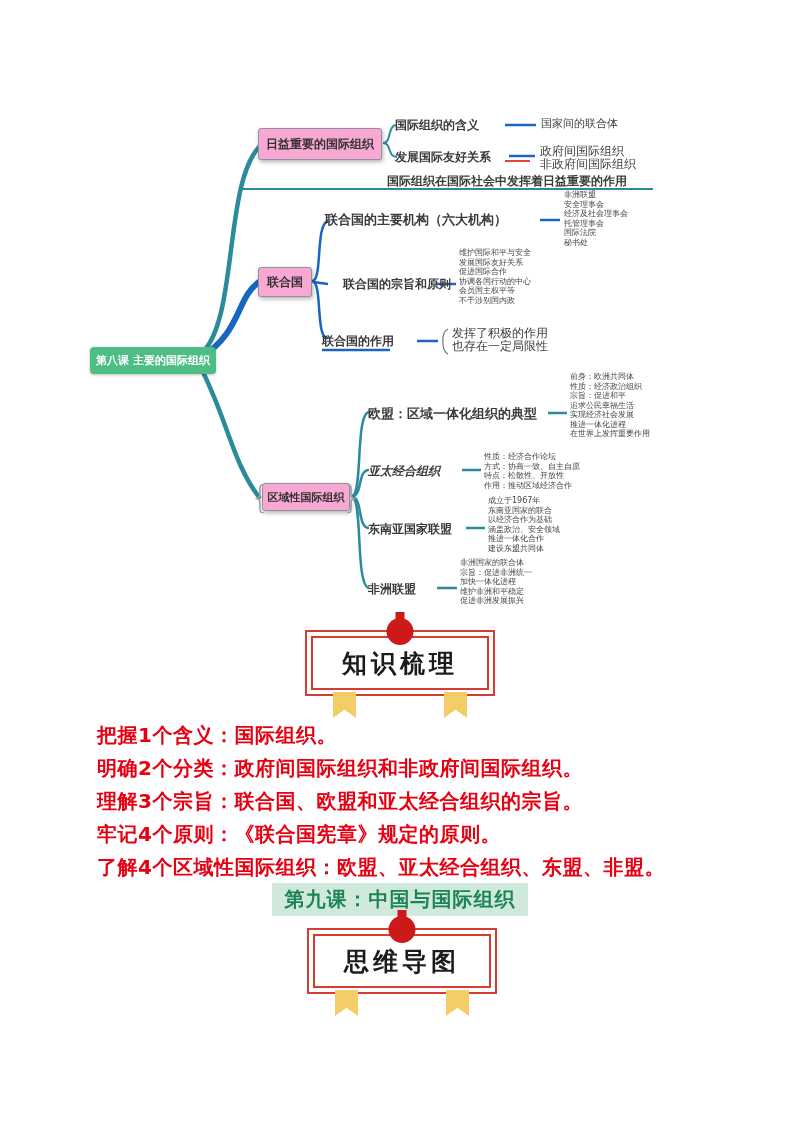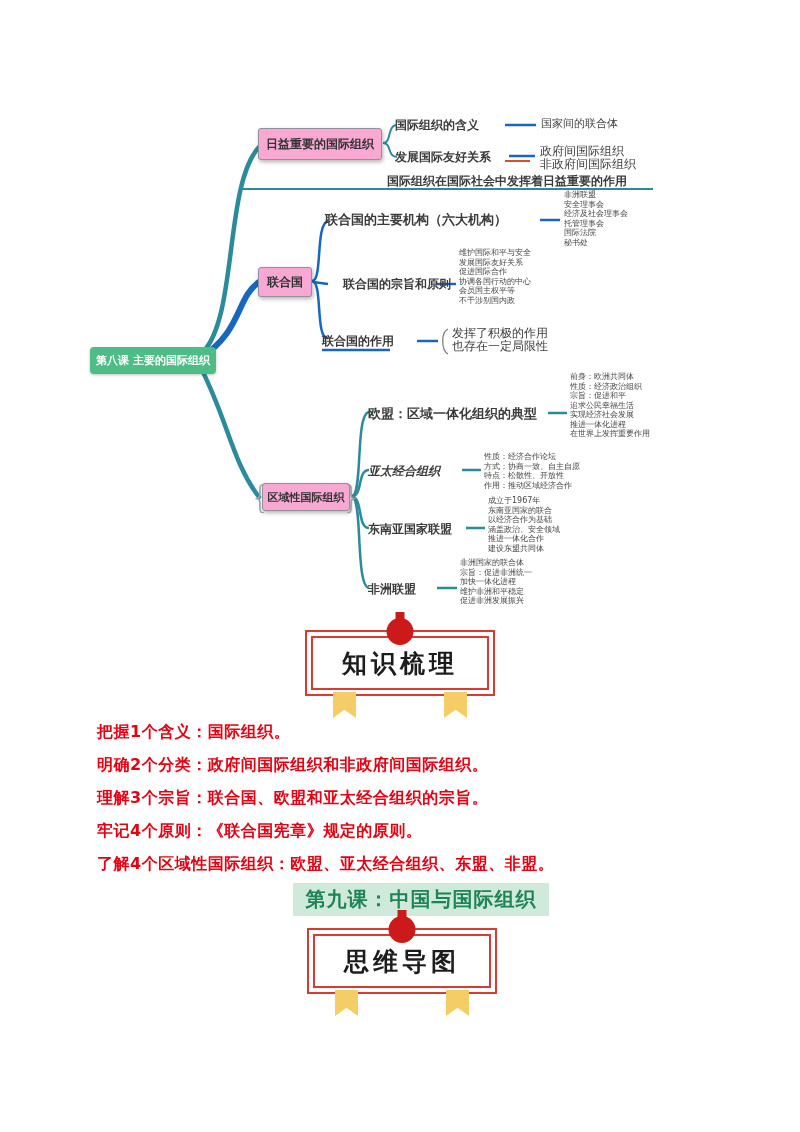--- a/index.html
+++ b/index.html
@@ -30,25 +30,25 @@
   .banner-text{font-size:25px;font-weight:bold;color:#1c1c1c;letter-spacing:4px;white-space:nowrap;}
   .banner-circle{position:absolute;top:-14px;left:50%;transform:translateX(-50%);width:27px;
                  height:27px;border-radius:50%;background:#cc1a1a;z-index:2;}
   .banner-pin{position:absolute;top:-20px;left:50%;transform:translateX(-50%);width:9px;
               height:10px;background:#cc1a1a;}
   .ribbon{position:absolute;bottom:-24px;width:23px;height:26px;background:#f5cd66;
           clip-path:polygon(0 0,100% 0,100% 100%,50% 68%,0 100%);}
   .ribbon-l{left:26px;}
   .ribbon-r{right:26px;}
   
-  .red-line{position:absolute;left:97px;font-size:16px;font-weight:bold;color:#e60012;
+  .red-line{position:absolute;left:97px;font-size:20px;font-weight:bold;color:#e60012;
             letter-spacing:.5px;white-space:nowrap;}
   .lesson9{position:absolute;left:272px;top:883px;width:256px;height:33px;background:#cfe9db;
            color:#1e8456;font-size:20px;font-weight:bold;display:flex;align-items:center;
-           justify-content:center;letter-spacing:1px;white-space:nowrap;margin-left:21px;}
+           justify-content:center;letter-spacing:1px;white-space:nowrap;}
 </style>
 </head>
 <body>
 
 <div id="page">
 
   <div id="mapwrap">
 
     <svg id="mapsvg" width="800" height="620" viewBox="0 0 800 620">
 

